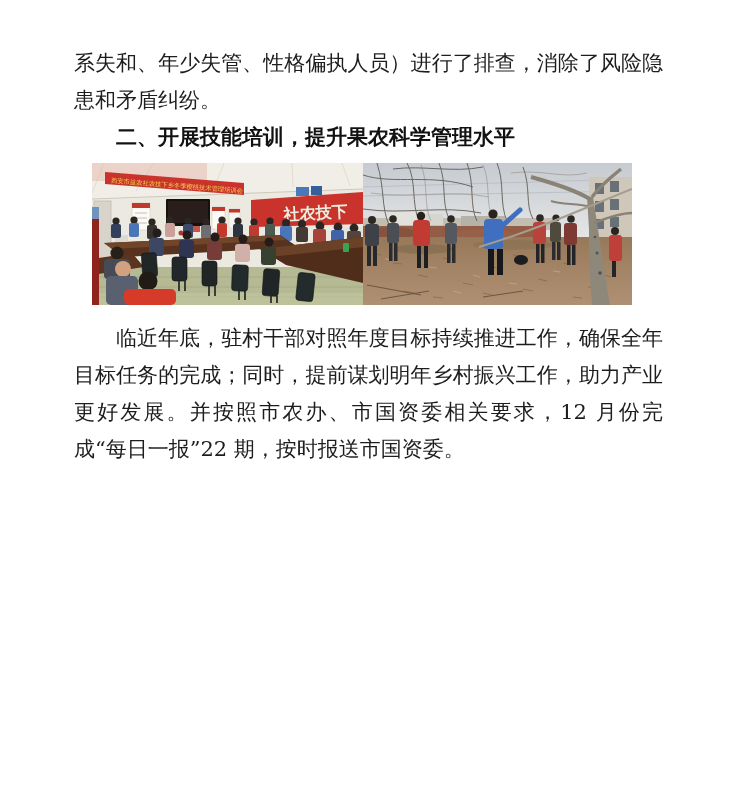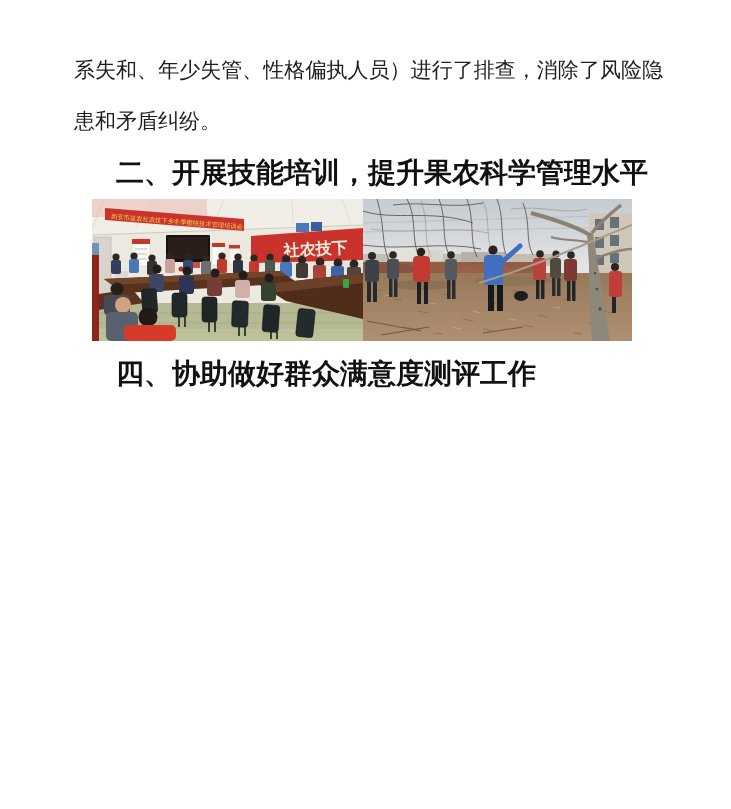--- a/index.html
+++ b/index.html
@@ -19,35 +19,34 @@
   .doc {
     position: absolute;
     left: 74px;
     top: 45px;
     width: 589px;
     color: #1d1d1d;
   }
   .para {
     font-family: "DejaVu Serif", "Liberation Serif", serif;
     font-size: 21px;
-    line-height: 51px;
+    line-height: 37px;
     text-align: justify;
     text-justify: inter-ideograph;
     color: #1d1d1d;
   }
   .indent { text-indent: 42px; }
   .heading {
     font-family: "DejaVu Sans", "Liberation Sans", sans-serif;
-    font-size: 28px;
+    font-size: 21px;
     line-height: 36.5px;
     font-weight: 700;
     text-indent: 42px;
     color: #111111;
     text-align: left;
-    margin-top: 8px;
   }
   .photo-row {
     display: flex;
     margin: 7px 0 15px 18px;
     height: 142px;
   }
   .photo { height: 142px; overflow: hidden; }
   .photo svg { display: block; }
 </style>
 </head>
@@ -321,17 +320,17 @@
               <circle cx="237" cy="110" r="1.8" fill="#57514a"></circle>
               <circle cx="232" cy="74" r="1.3" fill="#57514a"></circle>
           </g>
           <path d="M269 26 C224 44 176 66 116 84" stroke="#a69d8e" stroke-width="2" fill="none"></path>
           <path d="M4 122 L58 132 M18 136 L66 128 M120 134 L160 128" stroke="#6b5844" stroke-width="1" fill="none"></path>
         </svg>
       </div>
     </div>
 
 
-
-    <div class="heading">四、协助做好群众满意度测评工作</div>
+    <div class="para indent">临近年底，驻村干部对照年度目标持续推进工作，确保全年目标任务的完成；同时，提前谋划明年乡村振兴工作，助力产业更好发展。并按照市农办、市国资委相关要求，12 月份完成“每日一报”22 期，按时报送市国资委。</div>
+
 
   </div>
 </div>
 
 </body></html>

